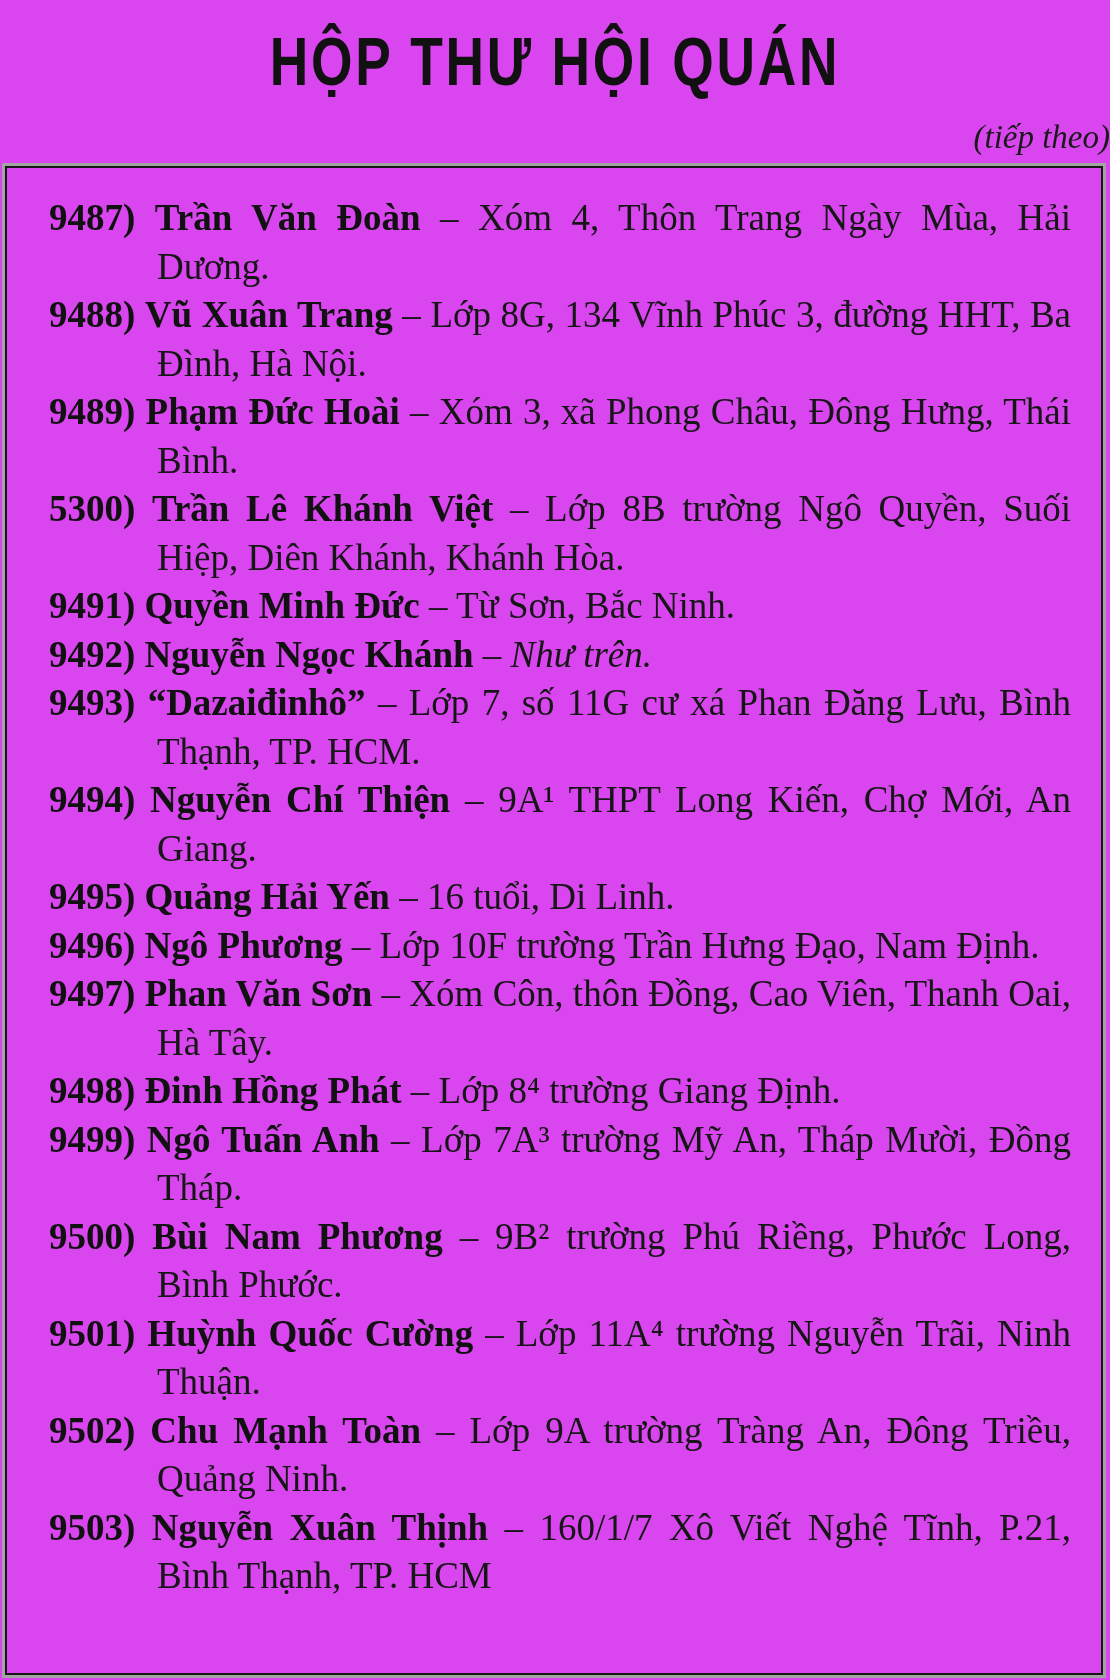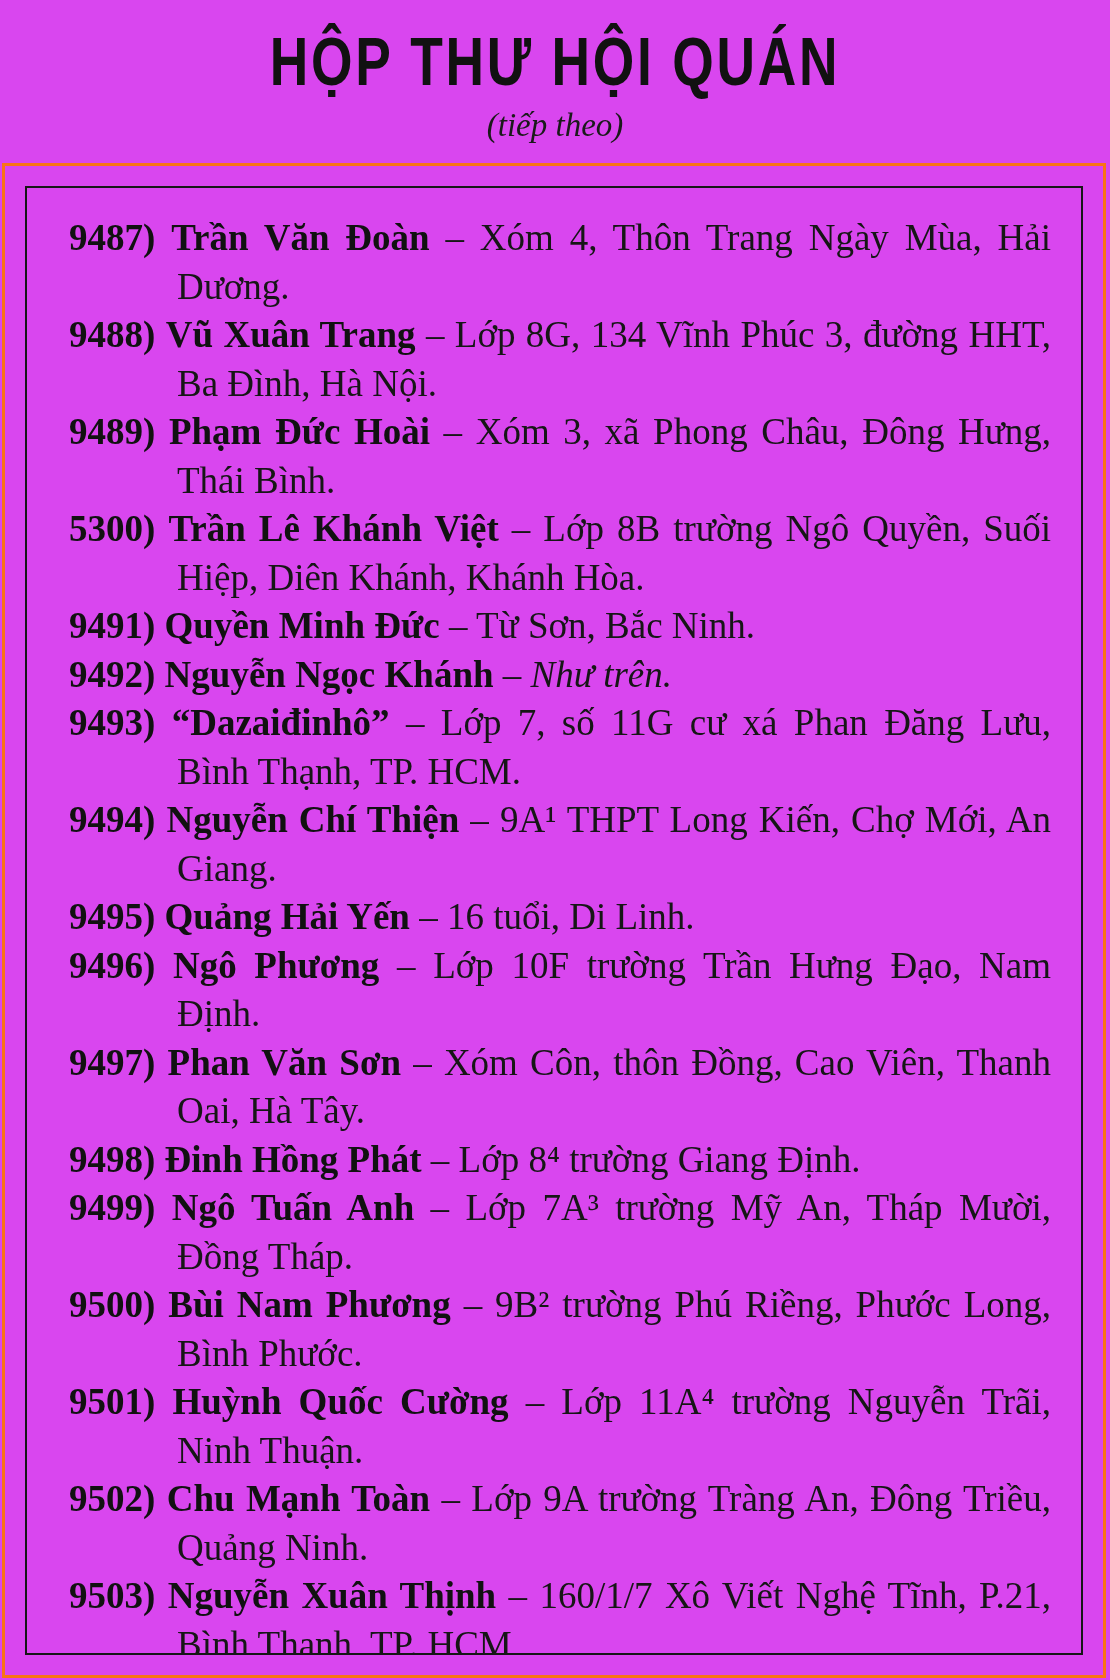--- a/index.html
+++ b/index.html
@@ -23,34 +23,34 @@
     font-family: "Liberation Sans", "DejaVu Sans", sans-serif;
     font-weight: bold;
     font-size: 58px;
     letter-spacing: 3px;
     transform: scale(0.92, 1.18);
     transform-origin: 50% 0%;
     white-space: nowrap;
     color: #111;
   }
   .subtitle {
-    margin-top: 22px;
-    text-align: center;
+    margin-top: 34px;
+    text-align: right;
     font-style: italic;
     font-size: 33px;
     color: #1a1a1a;
   }
   .box {
     position: absolute;
     left: 2px;
     right: 4px;
     top: 163px;
     bottom: 2px;
-    border: 3px solid #f97316;
-    padding: 20px;
+    border: 3px solid #a3a3a3;
+    padding: 0;
   }
   .box-inner {
     border: 2px solid #161616;
     height: 100%;
     box-sizing: border-box;
     padding: 26px 30px 10px 42px;
     overflow: hidden;
   }
   .entry {
     font-size: 37px;

